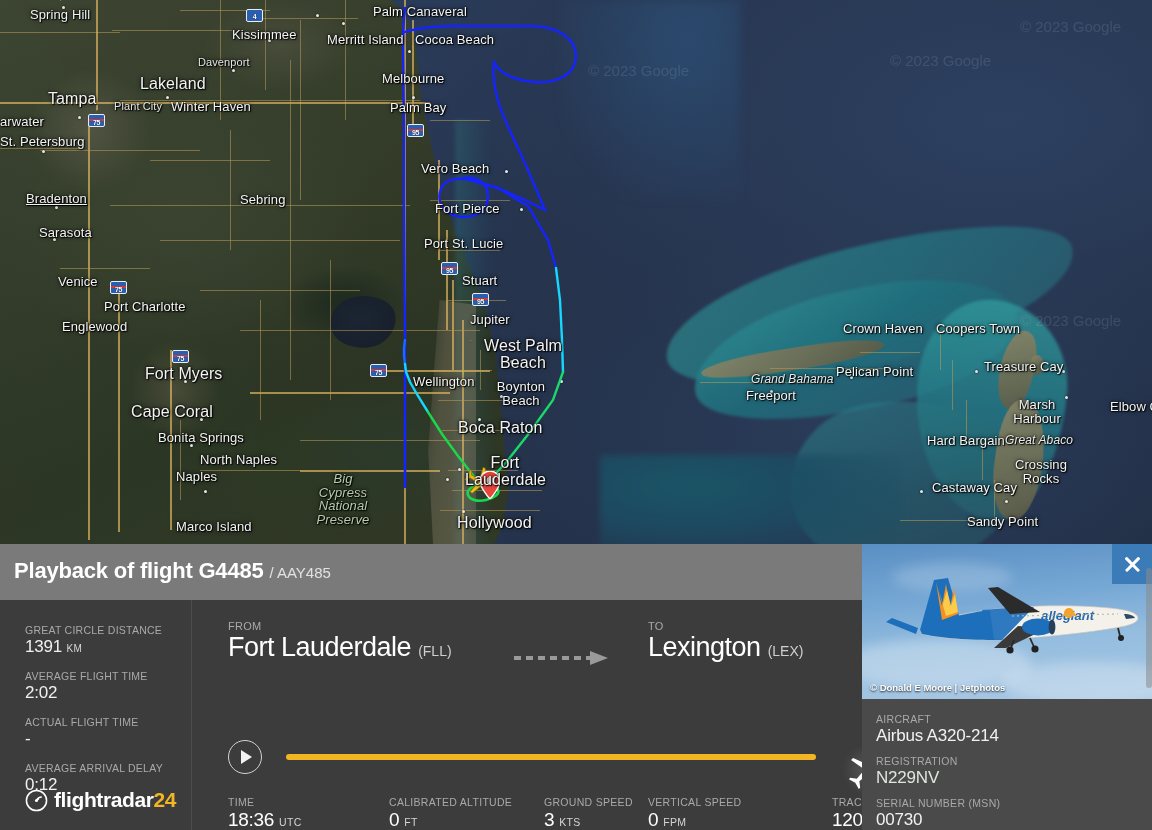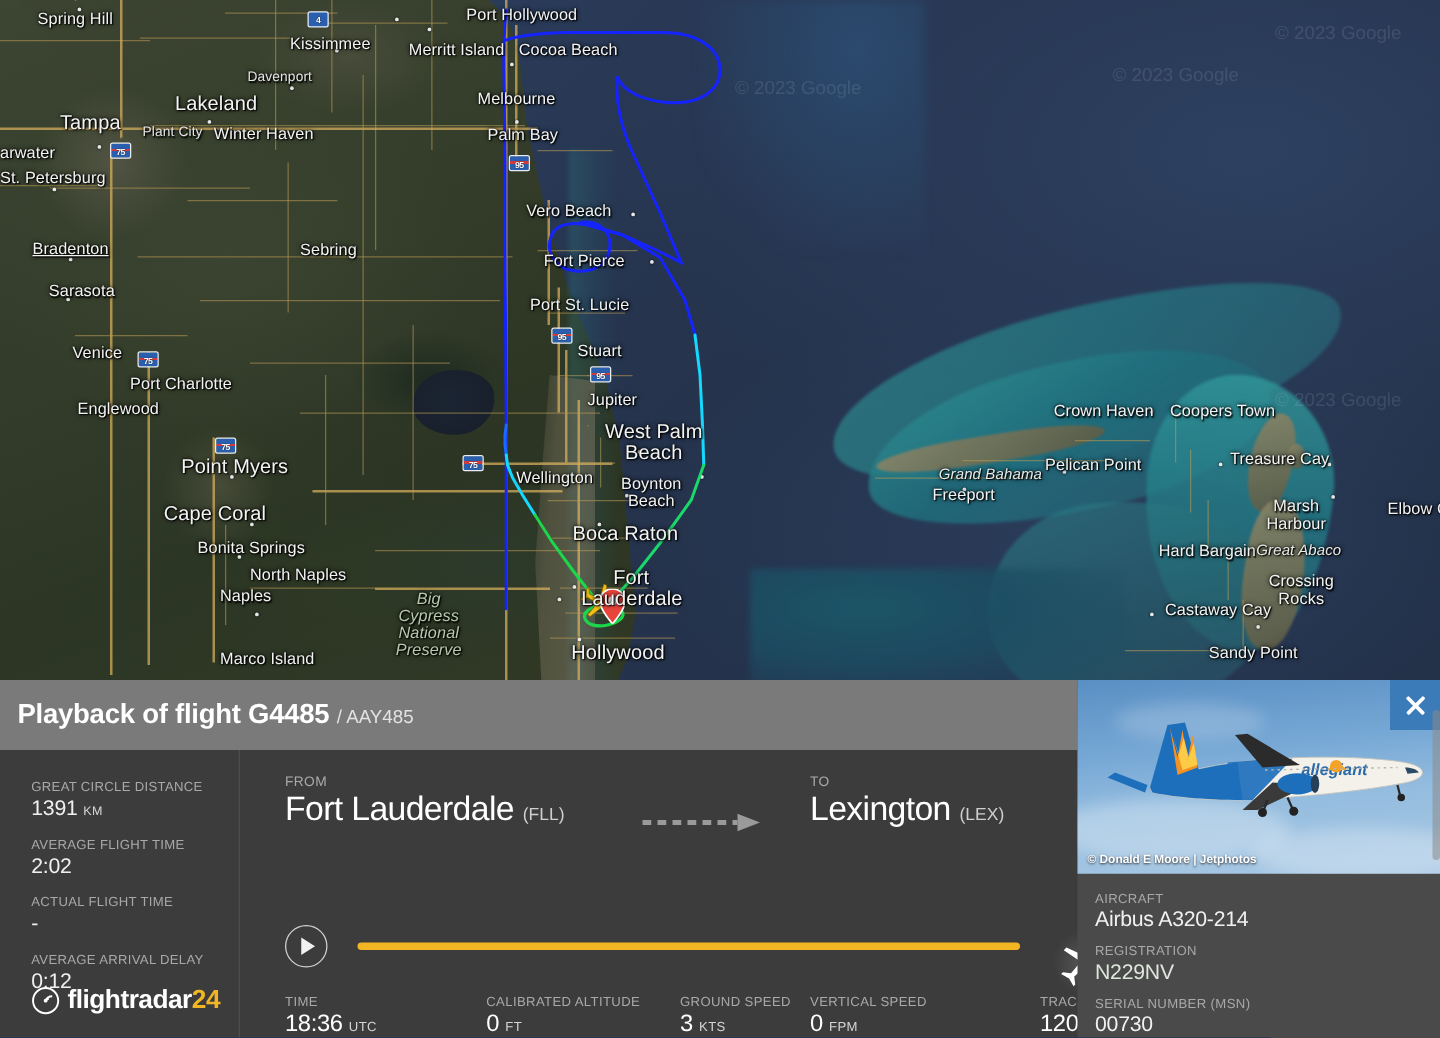--- a/index.html
+++ b/index.html
@@ -566,27 +566,27 @@
         <div class="mlabel sm" style="left: 114px; top: 101px;">Plant City</div>
         <div class="mlabel md" style="left: 171px; top: 100px;">Winter Haven</div>
         <div class="mlabel md" style="left: 0px; top: 115px;">arwater</div>
         <div class="mlabel md" style="left: 0px; top: 135px;">St. Petersburg</div>
         <div class="mlabel md" style="left: 26px; top: 192px; text-decoration: underline;">Bradenton</div>
         <div class="mlabel md" style="left: 39px; top: 226px;">Sarasota</div>
         <div class="mlabel md" style="left: 240px; top: 193px;">Sebring</div>
         <div class="mlabel md" style="left: 58px; top: 275px;">Venice</div>
         <div class="mlabel md" style="left: 104px; top: 300px;">Port Charlotte</div>
         <div class="mlabel md" style="left: 62px; top: 320px;">Englewood</div>
-        <div class="mlabel lg" style="left: 145px; top: 366px;">Point Myers</div>
+        <div class="mlabel lg" style="left: 145px; top: 366px;">Fort Myers</div>
         <div class="mlabel lg" style="left: 131px; top: 404px;">Cape Coral</div>
         <div class="mlabel md" style="left: 158px; top: 431px;">Bonita Springs</div>
         <div class="mlabel md" style="left: 200px; top: 453px;">North Naples</div>
         <div class="mlabel md" style="left: 176px; top: 470px;">Naples</div>
         <div class="mlabel md" style="left: 176px; top: 520px; text-align: center;">Marco Island</div>
-        <div class="mlabel md" style="left: 373px; top: 5px;">Port Hollywood</div>
+        <div class="mlabel md" style="left: 373px; top: 5px;">Palm Canaveral</div>
         <div class="mlabel md" style="left: 327px; top: 33px;">Merritt Island</div>
         <div class="mlabel md" style="left: 415px; top: 33px;">Cocoa Beach</div>
         <div class="mlabel md" style="left: 382px; top: 72px;">Melbourne</div>
         <div class="mlabel md" style="left: 390px; top: 101px;">Palm Bay</div>
         <div class="mlabel md" style="left: 421px; top: 162px;">Vero Beach</div>
         <div class="mlabel md" style="left: 435px; top: 202px;">Fort Pierce</div>
         <div class="mlabel md" style="left: 424px; top: 237px;">Port St. Lucie</div>
         <div class="mlabel md" style="left: 462px; top: 274px;">Stuart</div>
         <div class="mlabel md" style="left: 470px; top: 313px;">Jupiter</div>
         <div class="mlabel lg" style="left: 478px; top: 338px; width: 90px; text-align: center;">West Palm<br>Beach</div>

